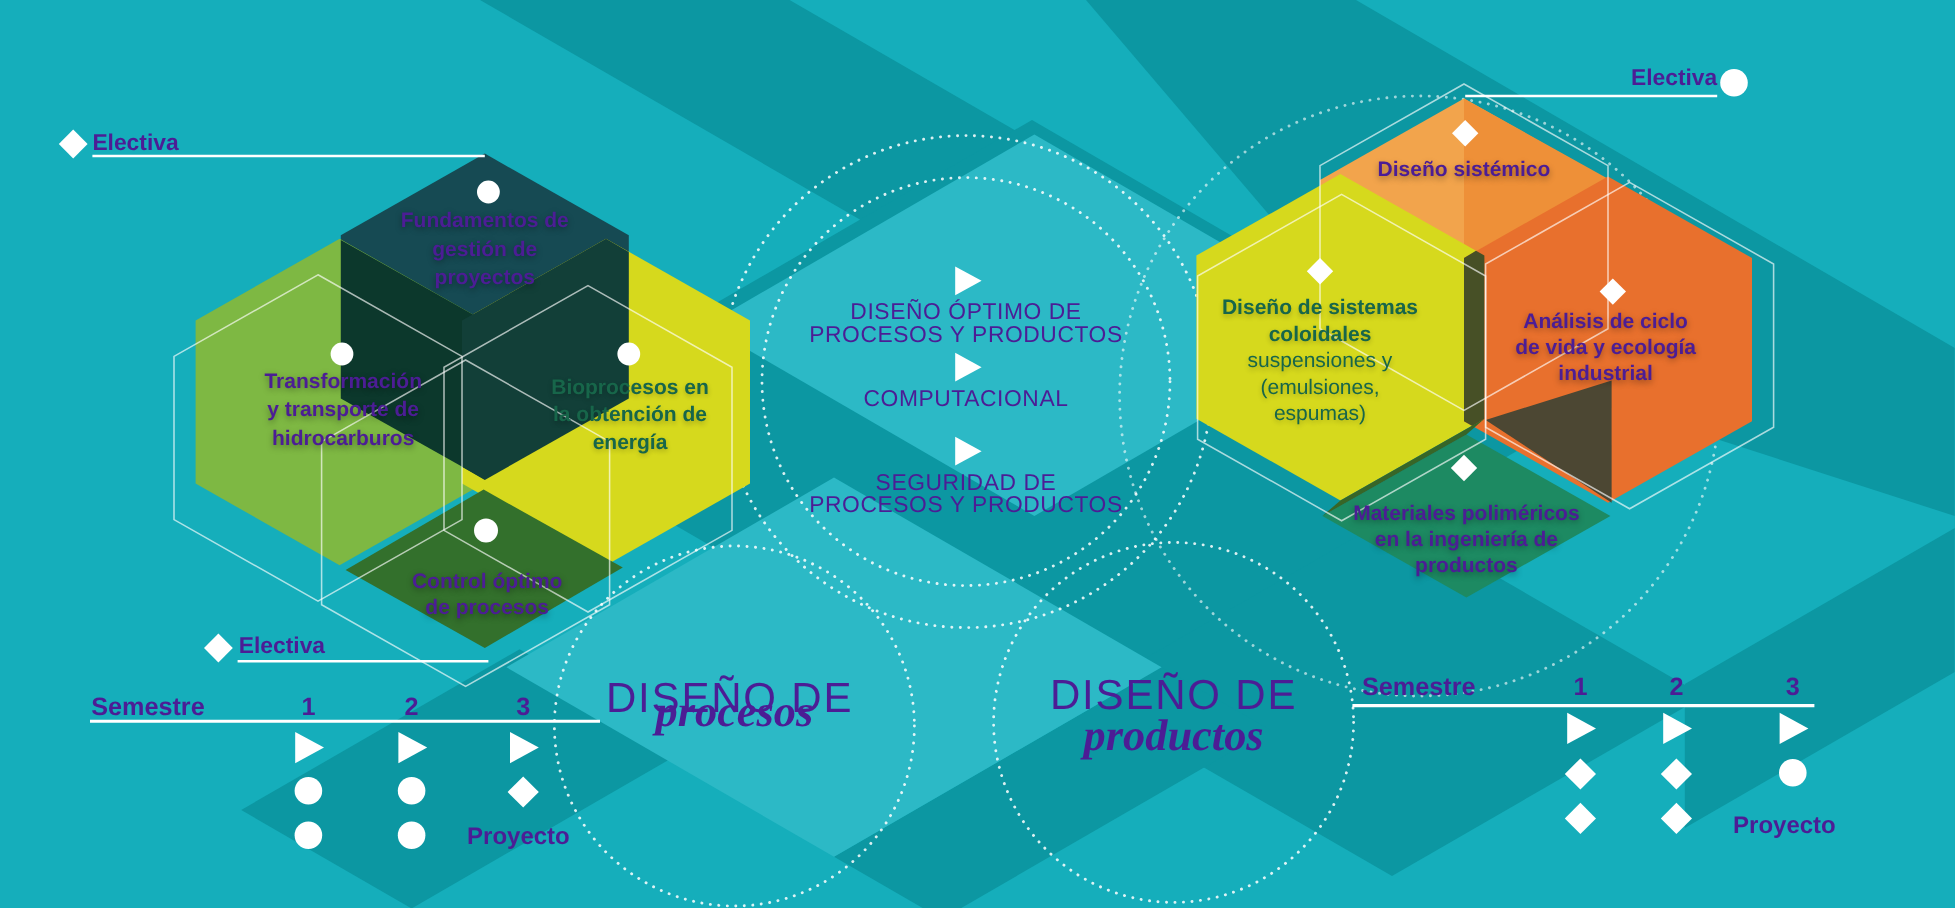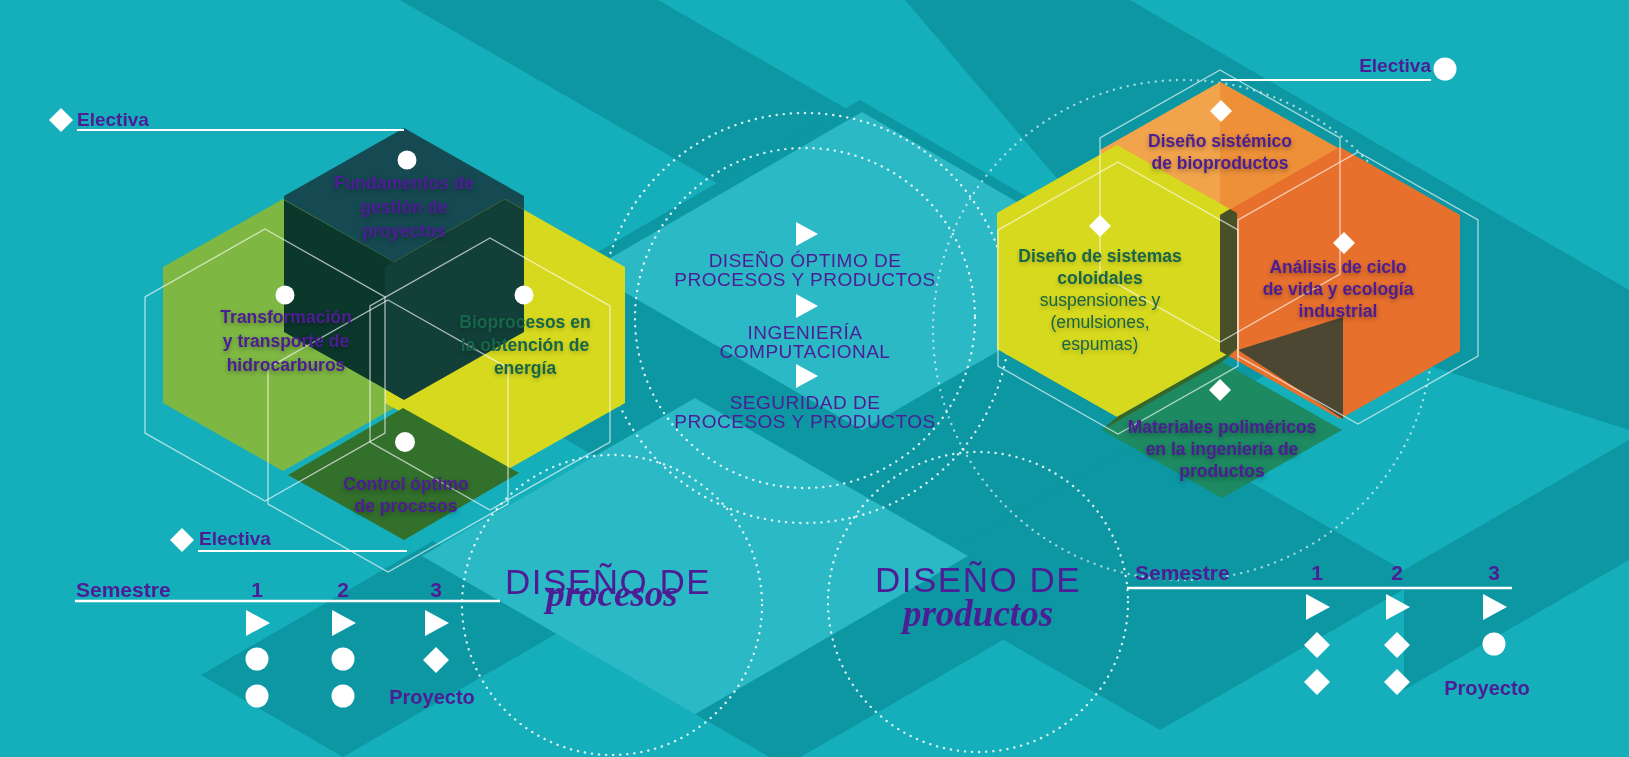--- a/index.html
+++ b/index.html
@@ -149,21 +149,20 @@
   <div>la obtención de</div>
   <div>energía</div>
 </div>
 <div class="txt course" style="left:246px;top:457px;width:320px;line-height:22px;margin-top:16px;">
   <div>Control óptimo</div>
   <div>de procesos</div>
 </div>
 
 <div class="txt course course-right" style="left:1060px;top:130px;width:320px;">
   <div>Diseño sistémico</div>
-  <div>de bioproductos</div>
 </div>
 <div class="txt course course-right dkgreen" style="left:950px;top:245px;width:300px;">
   <div>Diseño de sistemas</div>
   <div>coloidales</div>
   <div class="reg">suspensiones y</div>
   <div class="reg">(emulsiones,</div>
   <div class="reg">espumas)</div>
 </div>
 <div class="txt course course-right" style="left:1178px;top:256px;width:320px;">
   <div>Análisis de ciclo</div>
@@ -174,21 +173,20 @@
   <div>Materiales poliméricos</div>
   <div>en la ingeniería de</div>
   <div>productos</div>
 </div>
 
 <div class="txt topic" style="left:645px;top:252px;width:320px;">
   <div>DISEÑO ÓPTIMO DE</div>
   <div>PROCESOS Y PRODUCTOS</div>
 </div>
 <div class="txt topic" style="left:645px;top:324px;width:320px;">
-  <div>INGENIERÍA</div>
   <div>COMPUTACIONAL</div>
 </div>
 <div class="txt topic" style="left:645px;top:394px;width:320px;">
   <div>SEGURIDAD DE</div>
   <div>PROCESOS Y PRODUCTOS</div>
 </div>
 
 <div class="txt design-top" style="left:458px;top:562px;width:300px;">DISEÑO DE</div>
 <div class="txt design-script" style="left:462px;top:572px;width:300px;">procesos</div>
 <div class="txt design-top" style="left:828px;top:560px;width:300px;">DISEÑO DE</div>

